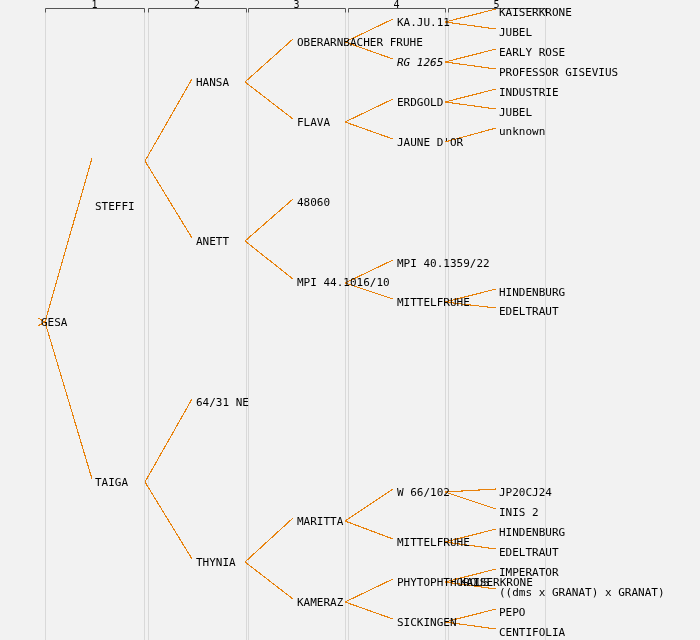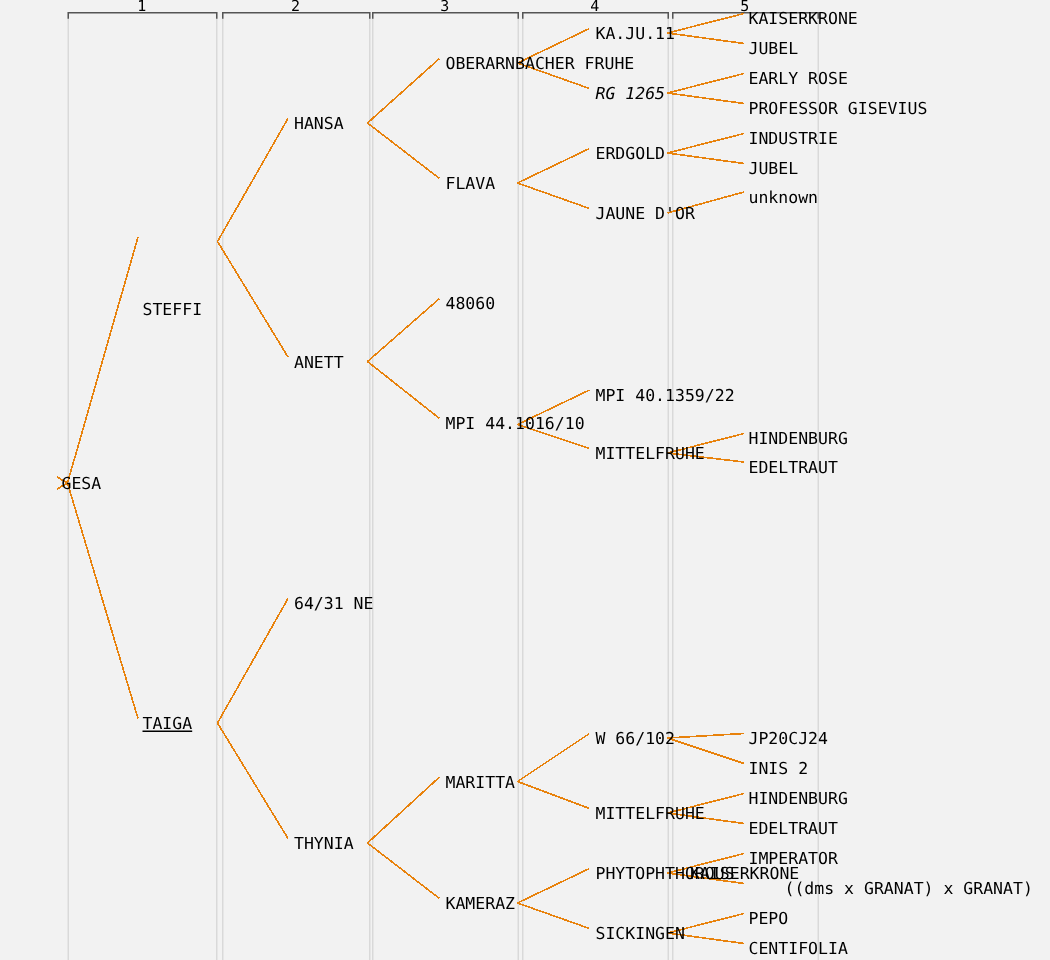--- a/index.html
+++ b/index.html
@@ -115,21 +115,21 @@
       <div class="col-header" style="left: 45px; top: 0px; width: 99px;">1</div>
       <div class="col-header" style="left: 148px; top: 0px; width: 98px;">2</div>
       <div class="col-header" style="left: 248px; top: 0px; width: 97px;">3</div>
       <div class="col-header" style="left: 348px; top: 0px; width: 97px;">4</div>
       <div class="col-header" style="left: 448px; top: 0px; width: 97px;">5</div>
     </div>
 
   <div id="labels">
       <div class="node-label" style="left: 1px; top: 317px; color: rgb(0, 0, 0); padding-left: 40px;">GESA</div>
       <div class="node-label" style="left: 95px; top: 156px; color: rgb(0, 0, 0); margin-top: 45px;">STEFFI</div>
-      <div class="node-label" style="left: 95px; top: 477px; color: rgb(0, 0, 0); text-decoration: underline;">TAIGA</div>
+      <div class="node-label" style="left: 95px; top: 477px; color: rgb(0, 0, 0);">TAIGA</div>
       <div class="node-label" style="left: 196px; top: 77px; color: rgb(0, 0, 0);">HANSA</div>
       <div class="node-label" style="left: 196px; top: 236px; color: rgb(0, 0, 0);">ANETT</div>
       <div class="node-label" style="left: 196px; top: 397px; color: rgb(0, 0, 0); text-align: center;">64/31 NE</div>
       <div class="node-label" style="left: 196px; top: 557px; color: rgb(0, 0, 0); text-align: right;">THYNIA</div>
       <div class="node-label" style="left: 297px; top: 37px; color: rgb(0, 0, 0);">OBERARNBACHER FRUHE</div>
       <div class="node-label" style="left: 297px; top: 117px; color: rgb(0, 0, 0);">FLAVA</div>
       <div class="node-label" style="left: 297px; top: 197px; color: rgb(0, 0, 0);">48060</div>
       <div class="node-label" style="left: 297px; top: 277px; color: rgb(0, 0, 0);">MPI 44.1016/10</div>
       <div class="node-label" style="left: 297px; top: 516px; color: rgb(0, 0, 0);">MARITTA</div>
       <div class="node-label" style="left: 297px; top: 597px; color: rgb(0, 0, 0);">KAMERAZ</div>
@@ -151,18 +151,18 @@
       <div class="node-label" style="left: 499px; top: 107px; color: rgb(0, 0, 0);">JUBEL</div>
       <div class="node-label" style="left: 499px; top: 126px; color: rgb(0, 0, 0);">unknown</div>
       <div class="node-label" style="left: 499px; top: 287px; color: rgb(0, 0, 0);">HINDENBURG</div>
       <div class="node-label" style="left: 499px; top: 306px; color: rgb(0, 0, 0);">EDELTRAUT</div>
       <div class="node-label" style="left: 499px; top: 487px; color: rgb(0, 0, 0);">JP20CJ24</div>
       <div class="node-label" style="left: 499px; top: 507px; color: rgb(0, 0, 0);">INIS 2</div>
       <div class="node-label" style="left: 499px; top: 527px; color: rgb(0, 0, 0);">HINDENBURG</div>
       <div class="node-label" style="left: 499px; top: 547px; color: rgb(0, 0, 0);">EDELTRAUT</div>
       <div class="node-label" style="left: 499px; top: 567px; color: rgb(0, 0, 0);">IMPERATOR</div>
       <div class="node-label" style="left: 460px; top: 577px; color: rgb(0, 0, 0);">KAISERKRONE</div>
-      <div class="node-label" style="left: 499px; top: 587px; color: rgb(0, 0, 0); margin-left: 24px;">((dms x GRANAT) x GRANAT)</div>
+      <div class="node-label" style="left: 499px; top: 587px; color: rgb(0, 0, 0);">((dms x GRANAT) x GRANAT)</div>
       <div class="node-label" style="left: 499px; top: 607px; color: rgb(0, 0, 0);">PEPO</div>
       <div class="node-label" style="left: 499px; top: 627px; color: rgb(0, 0, 0);">CENTIFOLIA</div>
     </div>
 
 </div>
 
 </body></html>

